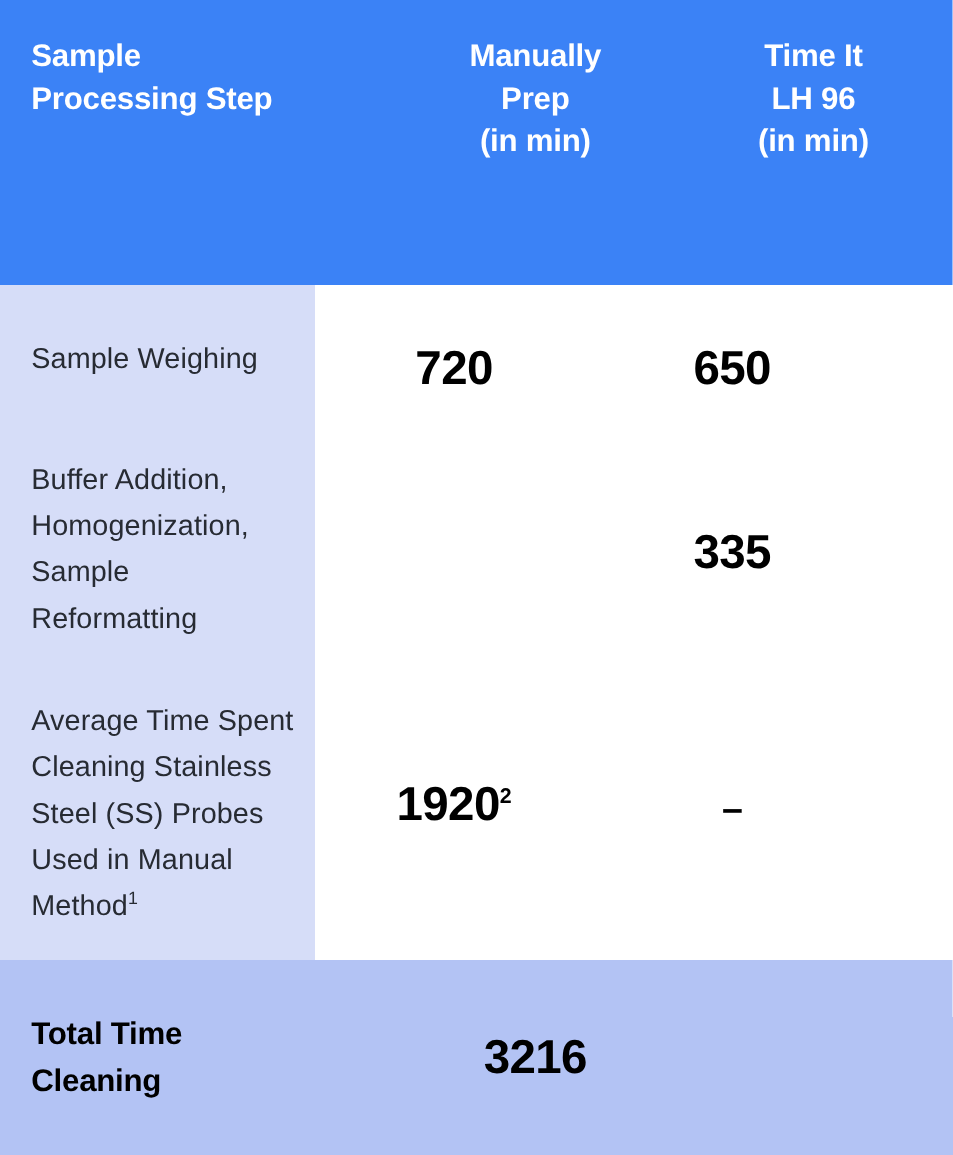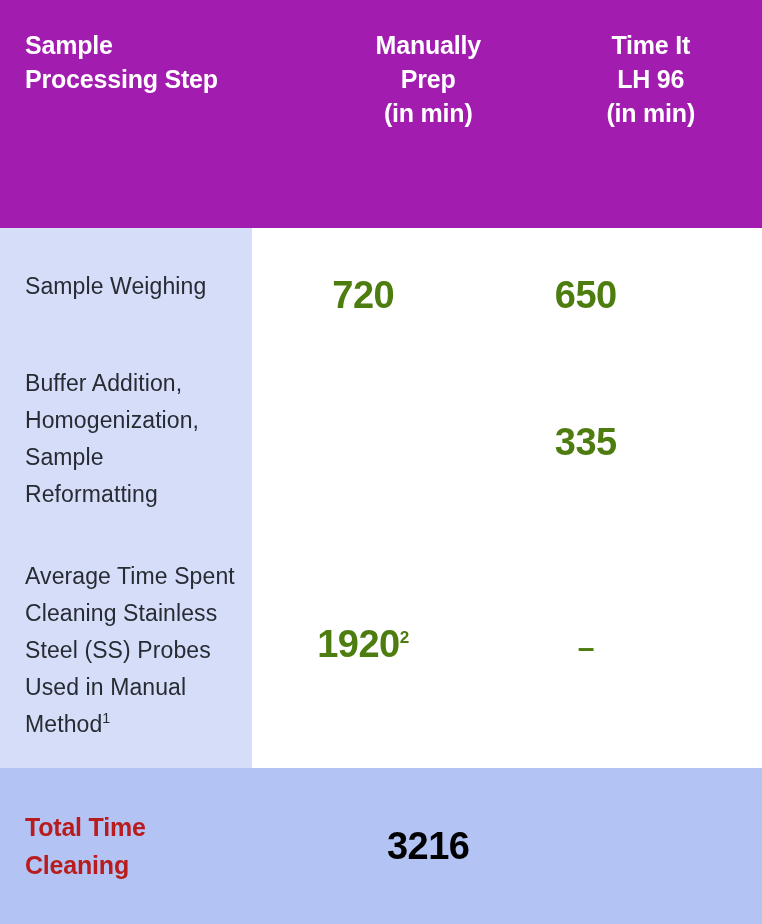--- a/index.html
+++ b/index.html
@@ -17,21 +17,21 @@
   .table {
     width: 762px;
     height: 924px;
     position: relative;
     display: flex;
     flex-direction: column;
   }
 
   
   .thead {
-    background: #a21caf;
+    background: #3b82f6;
     height: 228px;
     display: flex;
     flex: 0 0 228px;
     box-sizing: border-box;
   }
   .th {
     box-sizing: border-box;
     color: #ffffff;
     font-weight: 700;
     font-size: 25px;
@@ -86,21 +86,21 @@
     font-size: 23px;
     line-height: 37px;
     font-weight: 400;
     letter-spacing: 0.1px;
   }
   .num-cell {
     position: absolute;
     left: 0;
     right: 0;
     text-align: center;
-    color: #4d7c0f;
+    color: #000000;
     font-size: 38px;
     font-weight: 700;
     letter-spacing: -0.5px;
   }
   .num-cell.dash {
     font-size: 30px;
     font-weight: 700;
   }
   .num-cell sup {
     font-size: 0.45em;
@@ -134,21 +134,21 @@
     background: #b3c3f4;
     display: flex;
     align-items: center;
     z-index: 5;
   }
   .total-label {
     width: 317px;
     box-sizing: border-box;
     padding-left: 25px;
     padding-right: 14px;
-    color: #b91c1c;
+    color: #000000;
     font-weight: 700;
     font-size: 25px;
     line-height: 1.52;
     letter-spacing: -0.2px;
     text-align: left;
   }
   .total-num {
     width: 222.5px;
     box-sizing: border-box;
     text-align: center;

